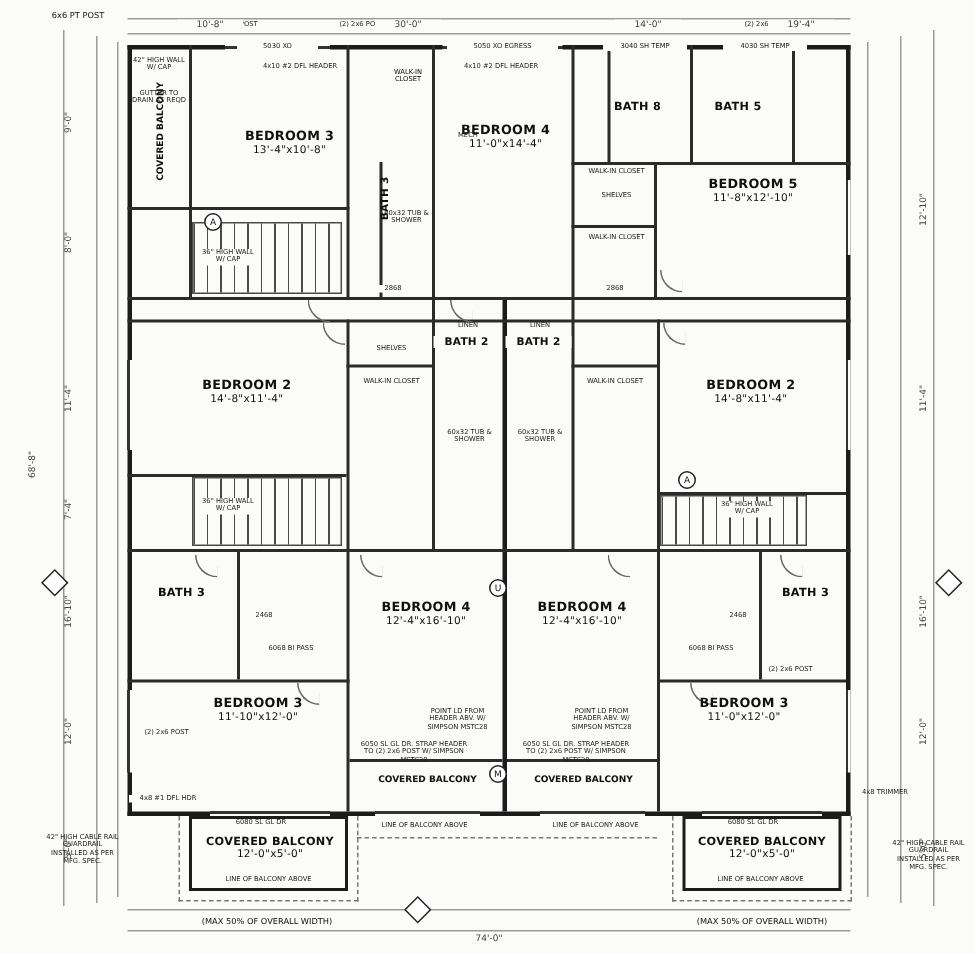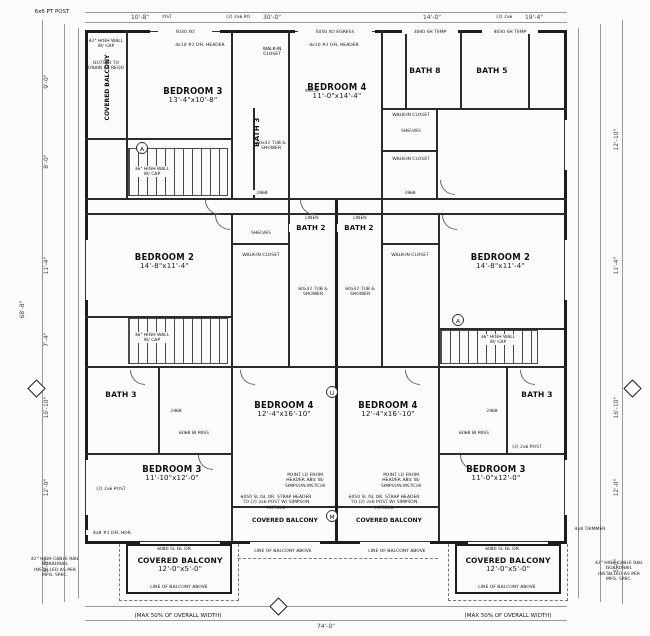--- a/index.html
+++ b/index.html
@@ -117,20 +117,24 @@
   <div class="arc" style="left:520px;top:370px"></div>
 
   <div class="lbl bsm rot" style="left:72px;top:84px;width:70px">COVERED BALCONY</div>
   <div class="lbl rm" style="left:148px;top:86px;width:90px">
       <div>BEDROOM 3</div>
       <div class="d">13'-4"x10'-8"</div>
     </div>
   <div class="lbl rm" style="left:292px;top:82px;width:90px">
       <div>BEDROOM 4</div>
       <div class="d">11'-0"x14'-4"</div>
+    </div>
+  <div class="lbl rm" style="left:452px;top:118px;width:100px">
+      <div>BEDROOM 5</div>
+      <div class="d">11'-8"x12'-10"</div>
     </div>
   <div class="lbl rm rot" style="left:234px;top:128px;width:46px;font-size:7px">BATH 3</div>
   <div class="lbl rm" style="left:402px;top:66px;width:46px;font-size:7.5px">BATH 8</div>
   <div class="lbl rm" style="left:464px;top:66px;width:56px;font-size:7.5px">BATH 5</div>
   <div class="lbl rm" style="left:112px;top:252px;width:105px">
       <div>BEDROOM 2</div>
       <div class="d">14'-8"x11'-4"</div>
     </div>
   <div class="lbl rm" style="left:448px;top:252px;width:105px">
       <div>BEDROOM 2</div>

